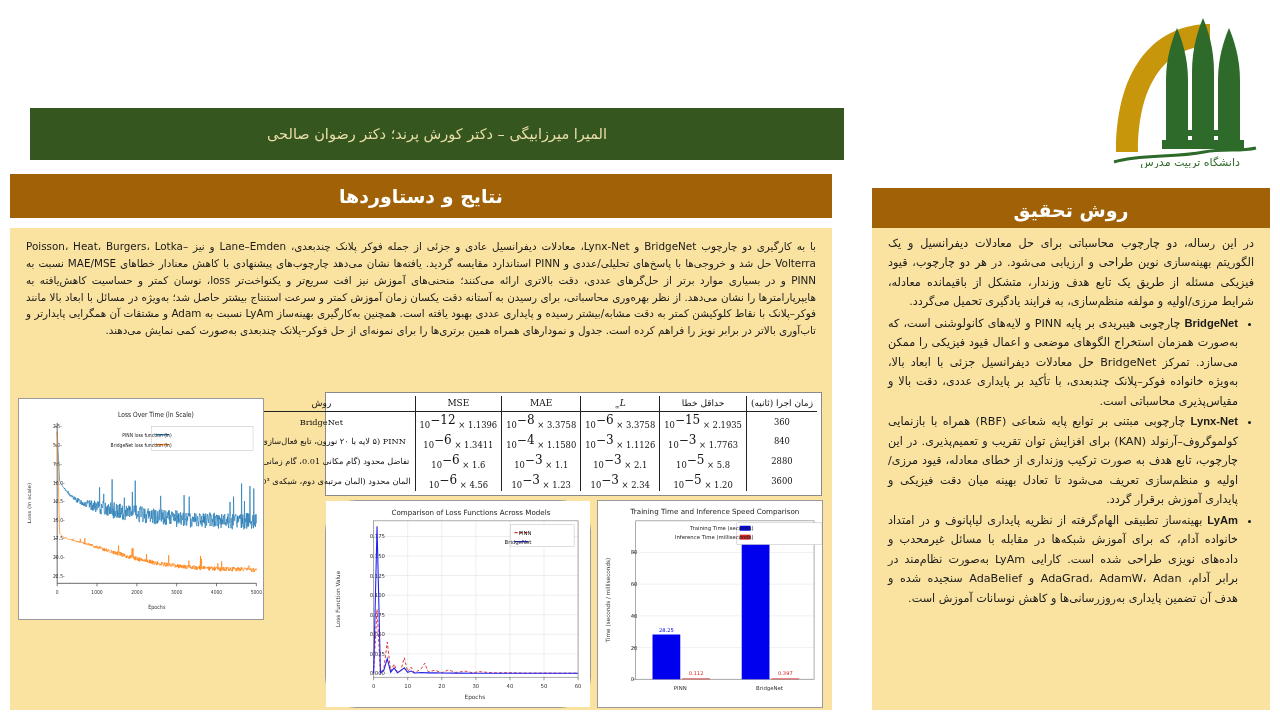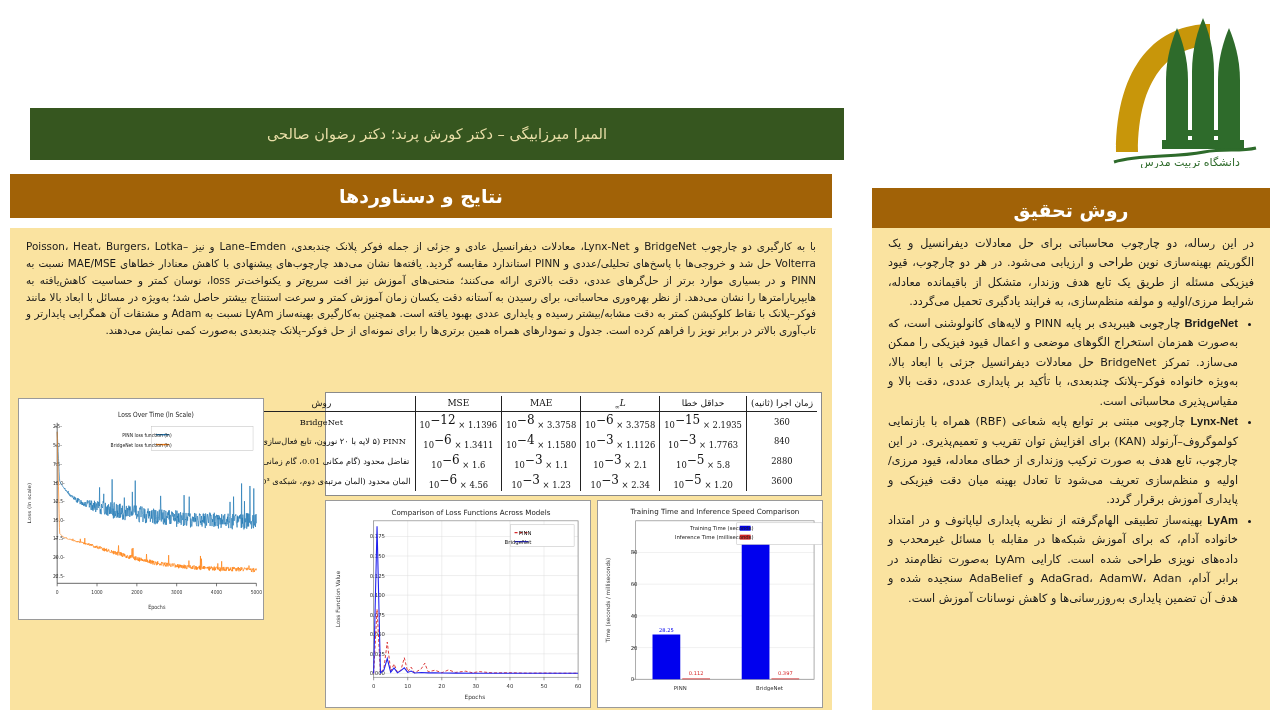--- a/index.html
+++ b/index.html
@@ -62,21 +62,21 @@
     padding:1.5px 4px;text-align:center;white-space:nowrap;
   }
   table.restable thead th{border-bottom:1px solid #222;font-weight:normal;font-size:9px;}
   table.restable tbody td{border-bottom:0;}
   table.restable th.vline,table.restable td.vline{border-left:1px solid #222;}
   table.restable td.method{text-align:center;direction:rtl;font-size:8.2px;}
   sup{font-size:12px;vertical-align:super;text-align:center;}
   
   .chart-panel{position:absolute;background:#ffffff;border:1px solid #9a9a9a;box-sizing:border-box;}
   #chart-loss{left:18px;top:398px;width:246px;height:222px;}
-  #chart-compare{left:325px;top:500px;width:266px;height:208px;}
+  #chart-compare{left:325px;top:500px;width:266px;height:208px;border-radius:31px;}
   #chart-time{left:597px;top:500px;width:226px;height:208px;}
   .chart-panel svg{display:block;width:100%;height:100%;}
   .ctitle{font-family:"DejaVu Sans",sans-serif;font-size:7.2px;fill:#222;text-anchor:middle;}
   .ctick{font-family:"DejaVu Sans",sans-serif;font-size:5.4px;fill:#333;}
   .caxis{font-family:"DejaVu Sans",sans-serif;font-size:5.8px;fill:#333;text-anchor:middle;}
   .cleg{font-family:"DejaVu Sans",sans-serif;font-size:5.4px;fill:#222;}
   .cval{font-family:"DejaVu Sans",sans-serif;font-size:5.2px;text-anchor:middle;}
 </style>
 </head>
 <body>

